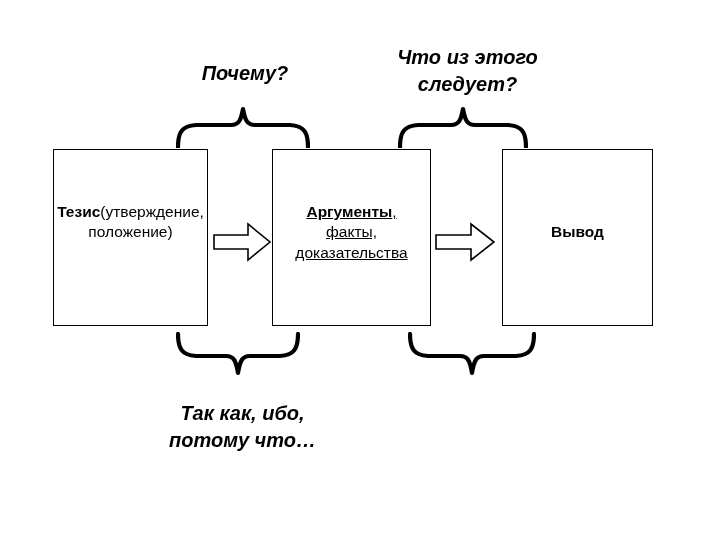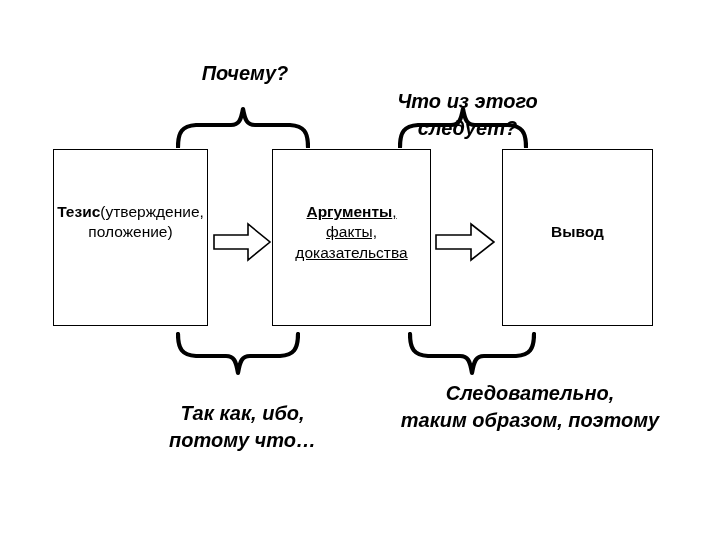--- a/index.html
+++ b/index.html
@@ -66,21 +66,21 @@
     position: absolute;
     font-style: italic;
     font-weight: bold;
     font-size: 20px;
     line-height: 1.34;
     color: #000000;
     text-align: center;
     white-space: pre-line;
   }
   #label-why        { left: 165px; top: 60px;  width: 160px; }
-  #label-follows    { left: 385px; top: 44px;  width: 165px; margin-top: 44px; }
+  #label-follows    { left: 385px; top: 44px;  width: 165px; }
   #label-because    { left: 155px; top: 380px; width: 175px; margin-top: 20px; }
   #label-therefore  { left: 385px; top: 380px; width: 290px; }
 </style>
 </head>
 <body>
 
 <div id="canvas">
 
   <div class="caption" id="label-why">Почему?</div>
 
@@ -140,16 +140,14 @@
 
   <div class="brace" id="brace-bot-right">
     <svg width="128" height="44" viewBox="0 0 128 44" fill="none" xmlns="http://www.w3.org/2000/svg">
       <path d="M2 2 C2 17, 6 23, 20 24 L52 24 C60 24, 62 29, 64 41 C66 29, 68 24, 76 24 L108 24 C122 23, 126 17, 126 2" stroke="#000000" stroke-width="4.2" stroke-linecap="round" stroke-linejoin="round" fill="none"></path>
     </svg>
   </div>
 
   <div class="caption" id="label-because">Так как, ибо,
 потому что…</div>
 
-  <div class="caption" id="label-therefore">Следовательно,
-таким образом, поэтому</div>
 
 </div>
 
 </body></html>

